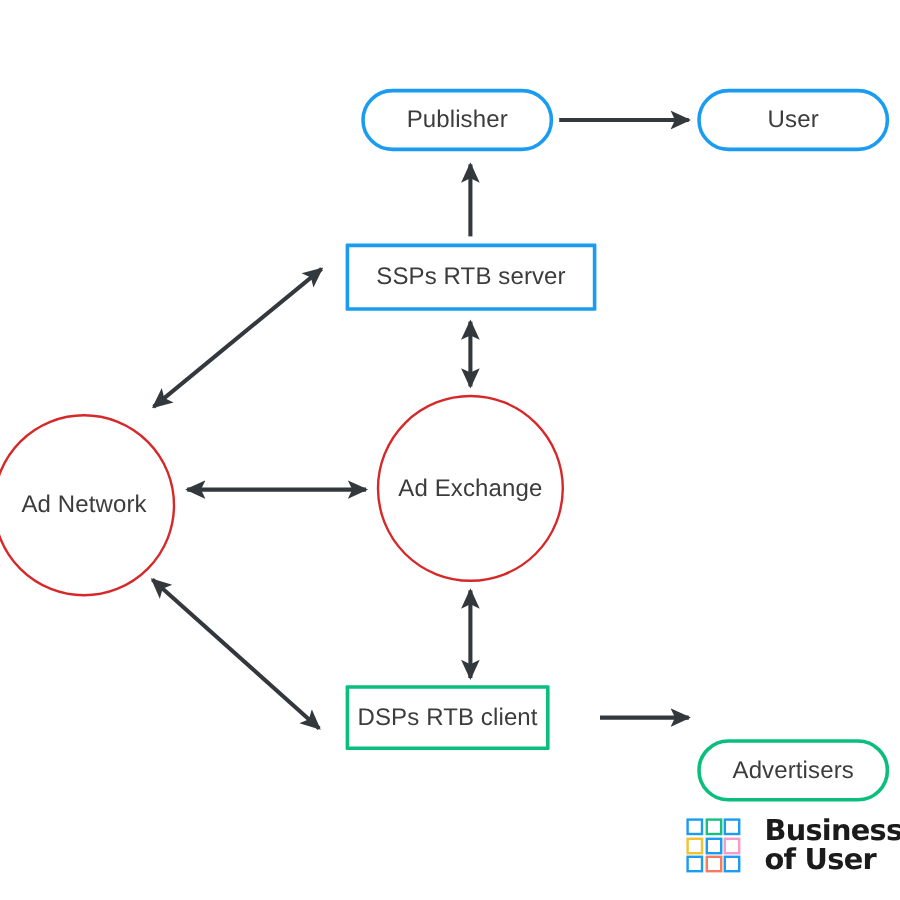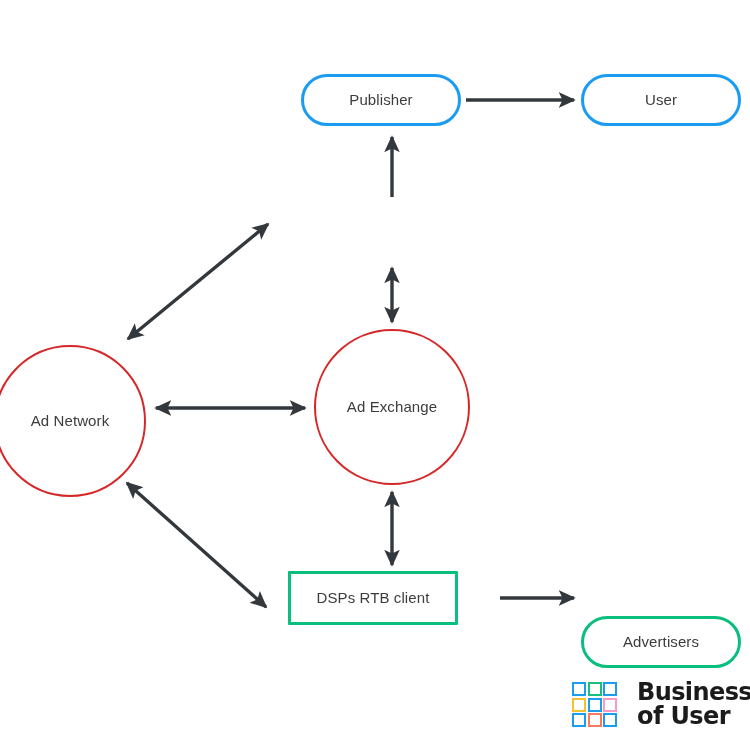--- a/index.html
+++ b/index.html
@@ -25,21 +25,21 @@
     height: 750px;
   }
   .node {
     position: absolute;
     box-sizing: border-box;
     display: flex;
     align-items: center;
     justify-content: center;
     background: #ffffff;
     color: #3c3c3c;
-    font-size: 15px;
+    font-size: 20px;
     letter-spacing: 0.1px;
     text-align: center;
     z-index: 3;
   }
   .pill {
     border-radius: 999px;
   }
   .rect {
     border-radius: 1px;
   }
@@ -132,20 +132,23 @@
   </svg>
 
   <div class="node pill" id="node-publisher" style="border-color: rgb(27, 156, 240);">
     <span class="node-label">Publisher</span>
   </div>
 
   <div class="node pill" id="node-user" style="border-color: rgb(27, 156, 240);">
     <span class="node-label">User</span>
   </div>
 
+  <div class="node rect" id="node-ssp" style="border-color: rgb(27, 156, 240);">
+    <span class="node-label">SSPs RTB server</span>
+  </div>
 
   <div class="node circle" id="node-adexch" style="border-color: rgb(214, 40, 40);">
     <span class="node-label">Ad Exchange</span>
   </div>
 
   <div class="node circle" id="node-adnet" style="border-color: rgb(214, 40, 40);">
     <span class="node-label">Ad Network</span>
   </div>
 
   <div class="node rect" id="node-dsp" style="border-color: rgb(10, 191, 126);">

